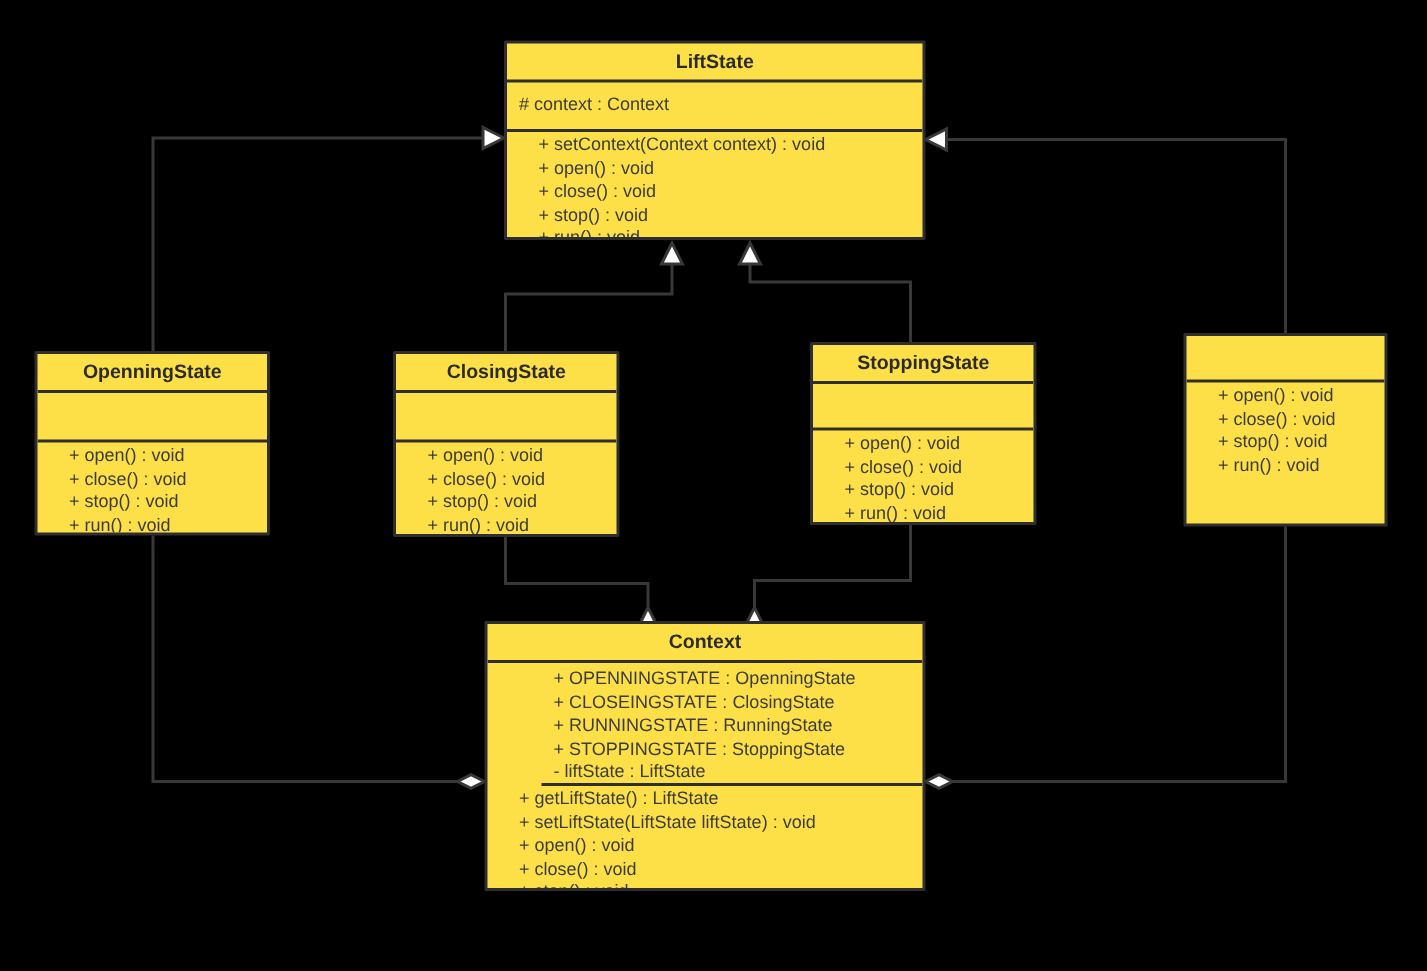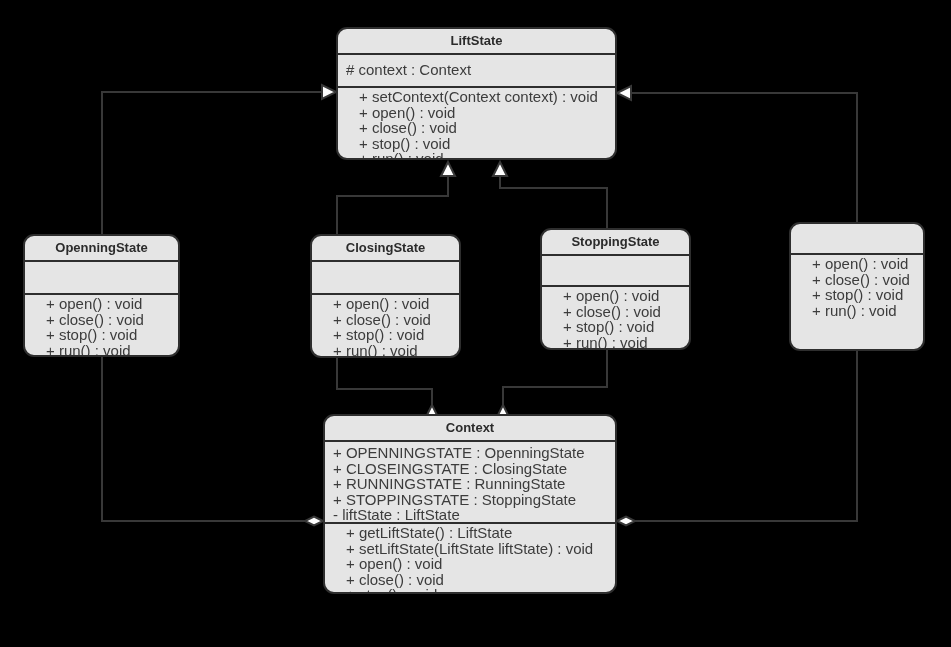--- a/index.html
+++ b/index.html
@@ -30,23 +30,23 @@
     fill: #ffffff;
     stroke: #383838;
     stroke-width: 2;
     stroke-linejoin: miter;
   }
   .uml-box {
     position: absolute;
     box-sizing: border-box;
     display: flex;
     flex-direction: column;
-    background: #e5e5e5;
+    background: #fde047;
     border: 2px solid #2e2e2e;
-    border-radius: 11px;
+    border-radius: 1px;
     overflow: hidden;
   }
   .uml-title {
     box-sizing: border-box;
     height: 26px;
     line-height: 24px;
     border-bottom: 2px solid #2e2e2e;
     text-align: center;
     font-weight: bold;
     font-size: 13px;
@@ -61,37 +61,37 @@
     flex: none;
   }
   .uml-methods {
     box-sizing: border-box;
     padding: 1px 8px 0 21px;
     overflow: hidden;
     flex: 1 1 auto;
   }
   .uml-line {
     line-height: 15.5px;
-    font-size: 15px;
+    font-size: 12px;
     color: #3c3c3c;
     white-space: nowrap;
   }
   
   #box-liftstate      { left: 336px; top:  27px; width: 281px; height: 133px; }
   #box-liftstate      .uml-attrs { height: 33px; }
   #box-openningstate  { left:  23px; top: 234px; width: 157px; height: 123px; justify-content: center; }
   #box-openningstate  .uml-attrs { height: 33px; }
-  #box-closingstate   { left: 262px; top: 234px; width: 151px; height: 124px; margin-left: 48px; }
+  #box-closingstate   { left: 262px; top: 234px; width: 151px; height: 124px; }
   #box-closingstate   .uml-attrs { height: 33px; }
   #box-stoppingstate  { left: 540px; top: 228px; width: 151px; height: 122px; }
   #box-stoppingstate  .uml-attrs { height: 31px; }
   #box-runningstate   { left: 789px; top: 222px; width: 136px; height: 129px; }
   #box-runningstate   .uml-attrs { height: 31px; }
   #box-context        { left: 323px; top: 414px; width: 294px; height: 180px; }
-  #box-context        .uml-attrs { height: 82px; padding-top: 3px; }
+  #box-context        .uml-attrs { height: 82px; padding-top: 3px; margin-left: 36px; }
 </style>
 </head>
 <body>
 
 <div id="canvas">
 
   <svg id="connectors" viewBox="0 0 951 647" xmlns="http://www.w3.org/2000/svg">
 
     <path class="edge" d="M 102 234 L 102 92 L 322 92"></path>
     <polygon class="arrowhead" points="336,92 322,85 322,99"></polygon>

